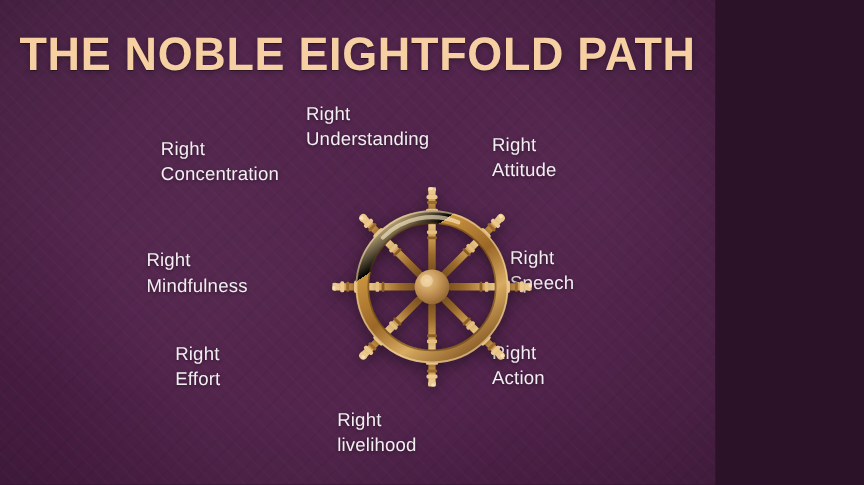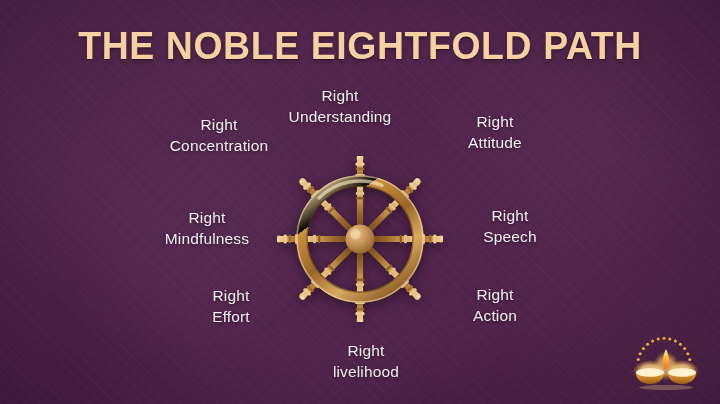--- a/index.html
+++ b/index.html
@@ -2,21 +2,21 @@
 <html><head>
 <meta charset="utf-8">
 <style>
   html, body {
     margin: 0;
     padding: 0;
     background: #2b1228;
   }
   #slide {
     position: relative;
-    width: 720px;
+    width: 596px;
     height: 404px;
     overflow: hidden;
     background: #4f2049;
     font-family: "Liberation Sans", sans-serif;
     -webkit-font-smoothing: antialiased;
   }
   
   #bg-texture {
     position: absolute;
     inset: 0;
@@ -43,21 +43,21 @@
     color: #f6cfa2;
     text-shadow: 0 1px 0 rgba(0,0,0,0.35), 0 2px 5px rgba(0,0,0,0.30);
     transform: scaleX(0.96);
     white-space: nowrap;
   }
   .path-label {
     position: absolute;
     color: #f2eef1;
     font-size: 15.5px;
     line-height: 20.5px;
-    text-align: center;
+    text-align: left;
     letter-spacing: 0.15px;
     text-shadow: 0 1px 3px rgba(0,0,0,0.45);
     white-space: pre-line;
     width: 170px;
   }
   
   #wheel-wrap {
     position: absolute;
     left: 277px;
     top: 156px;

